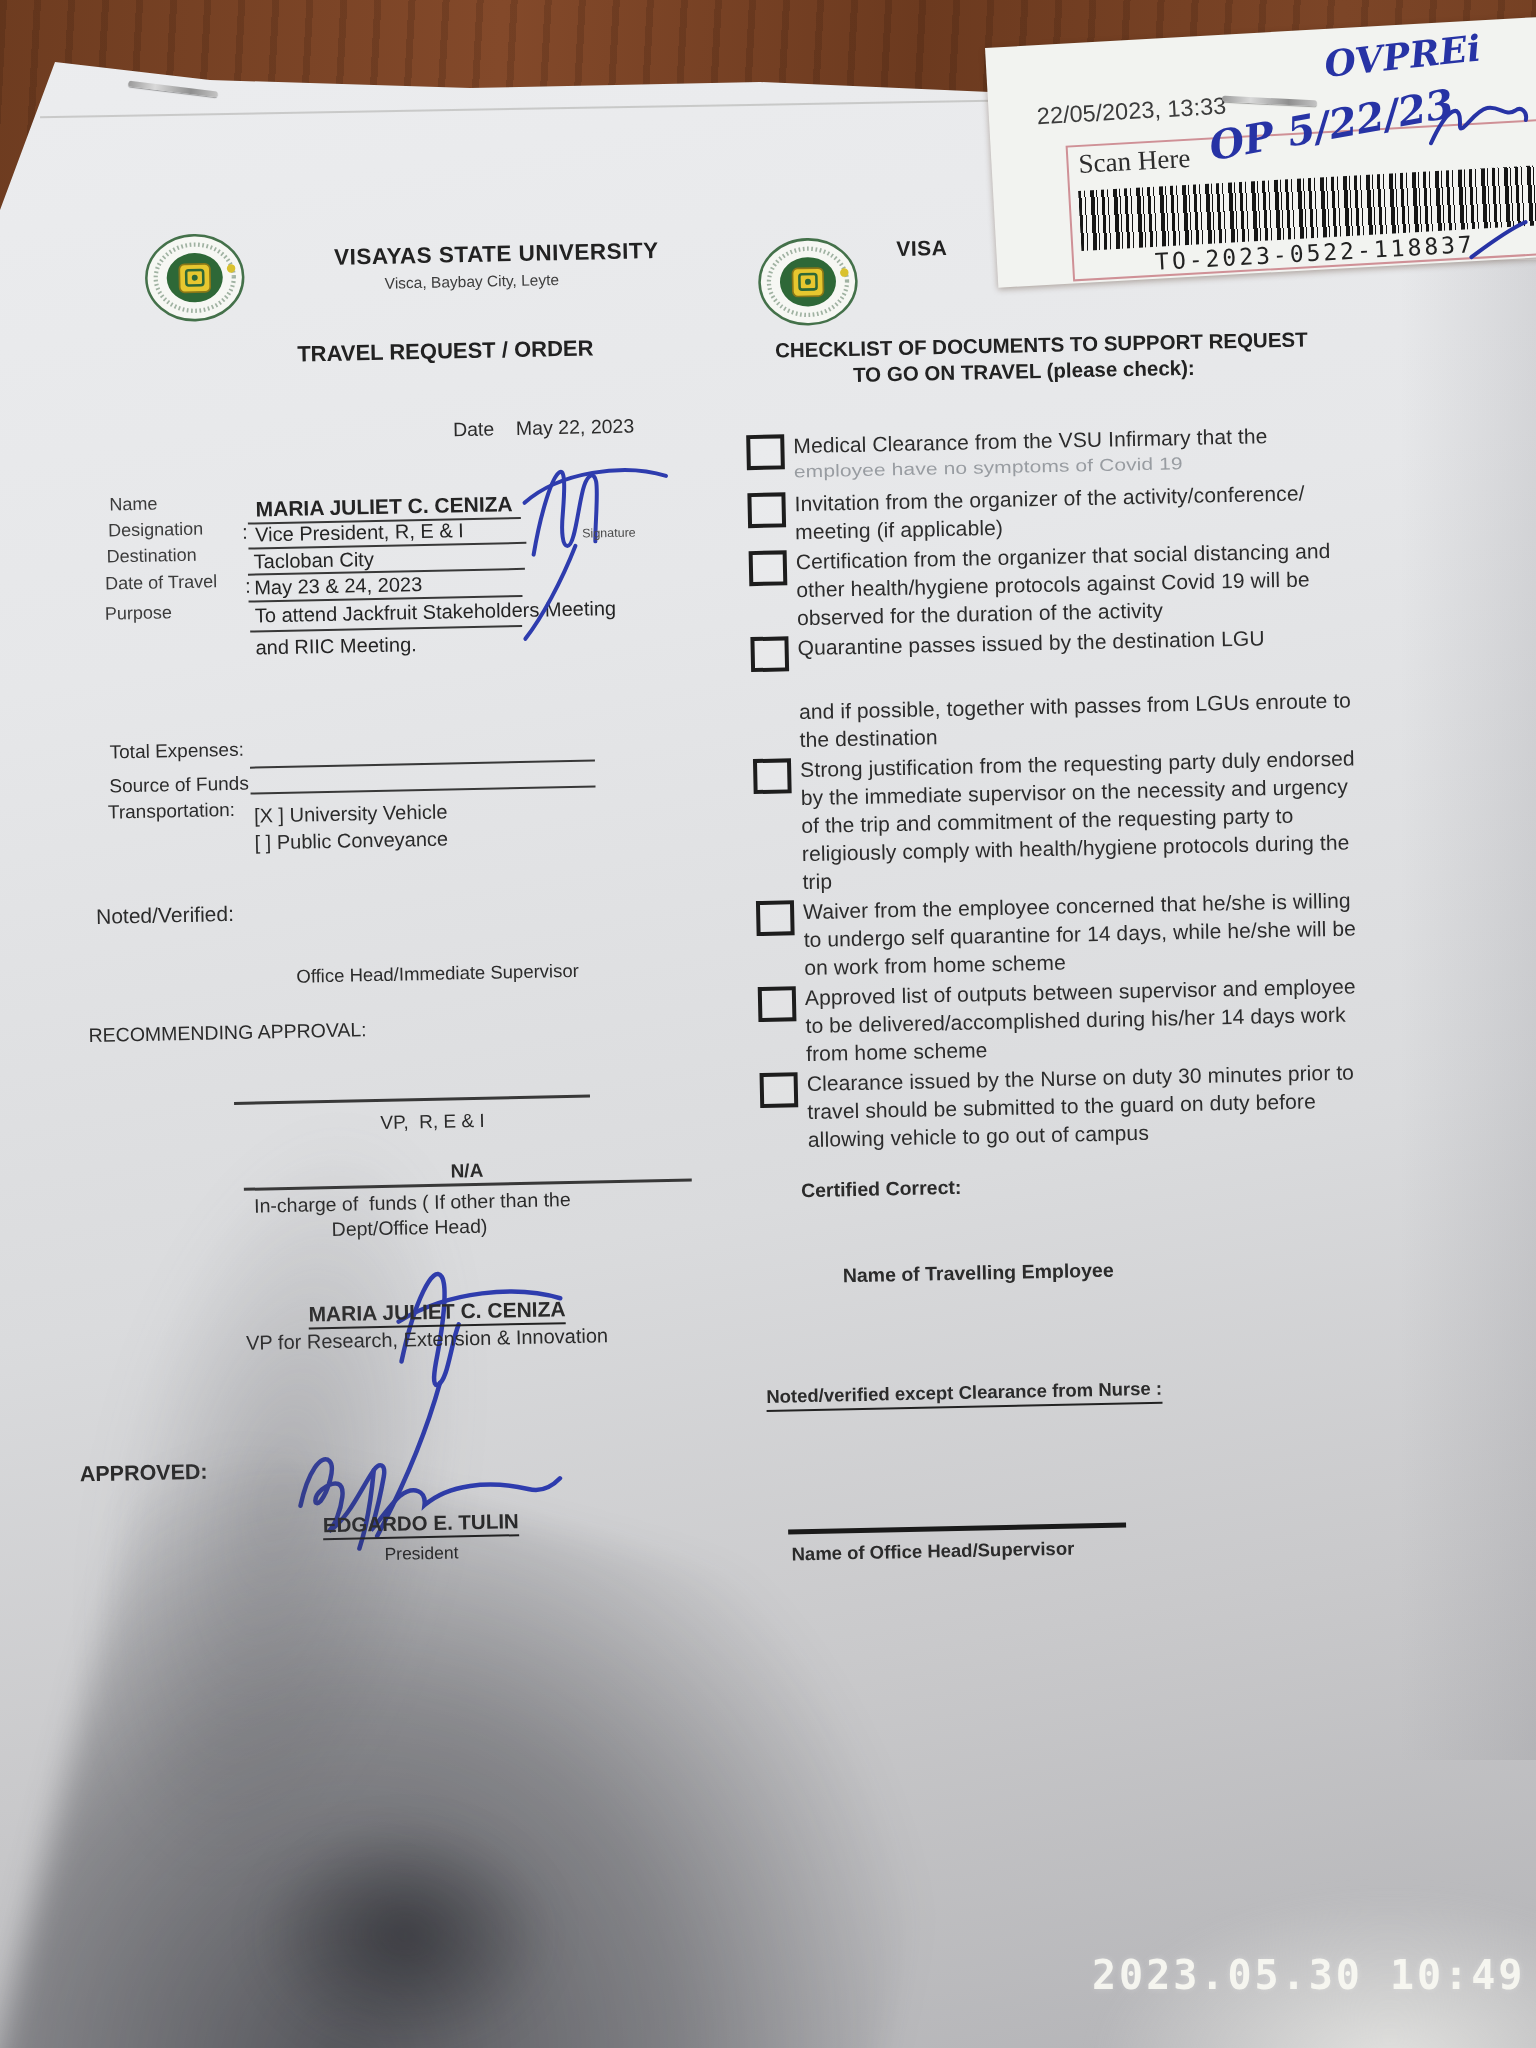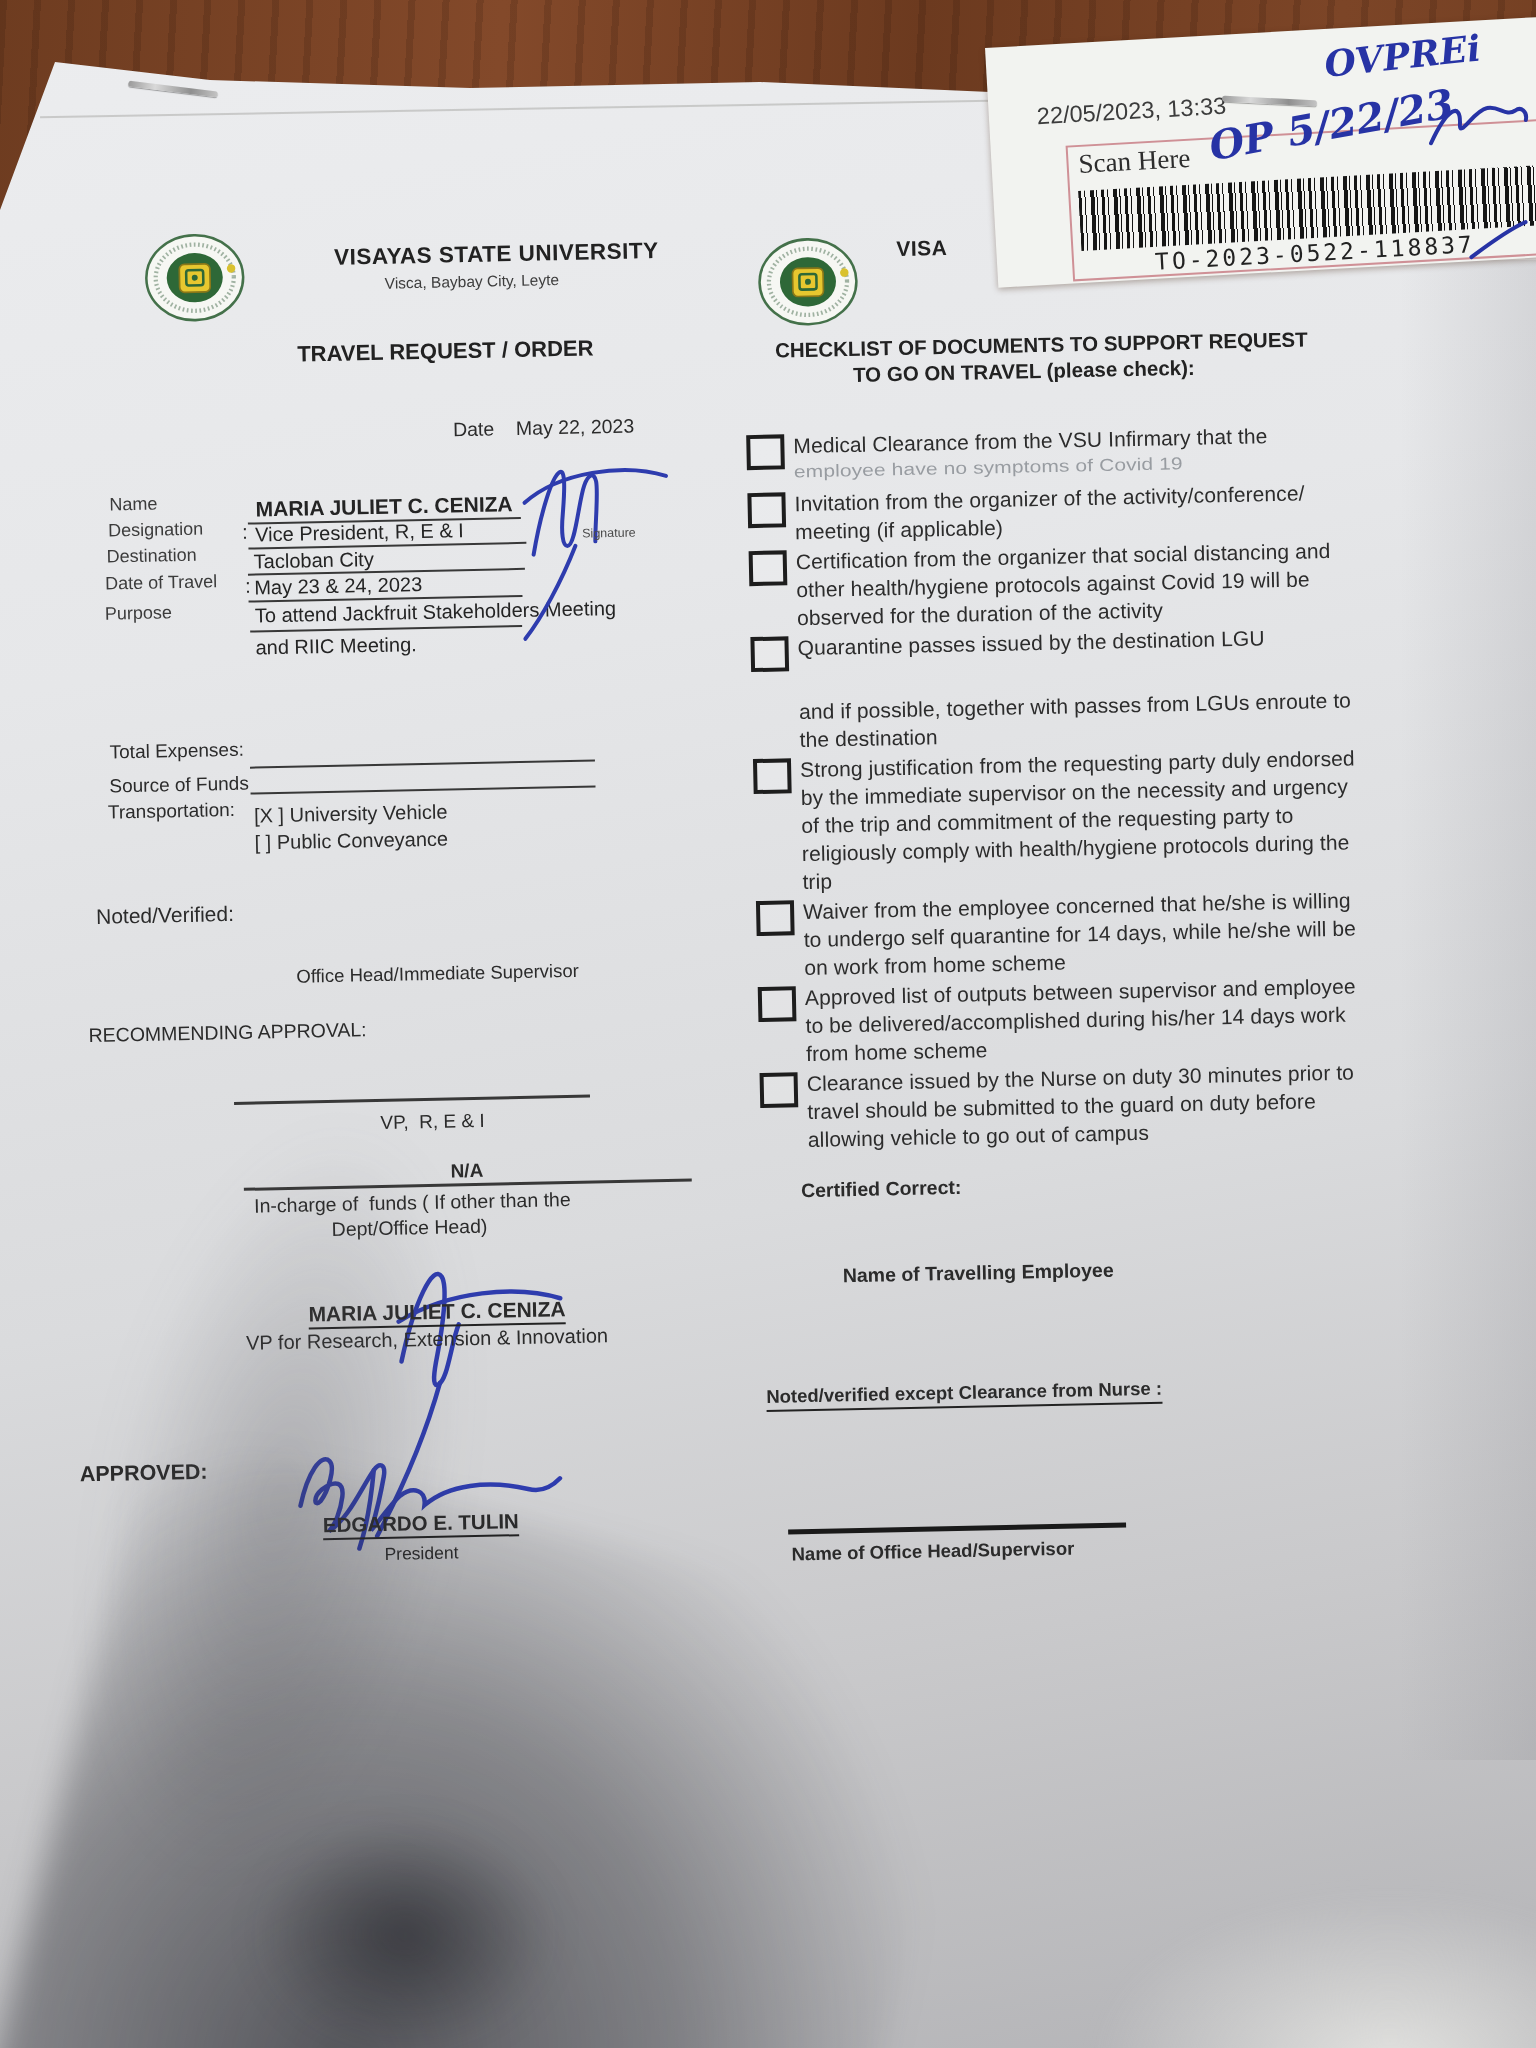--- a/index.html
+++ b/index.html
@@ -238,13 +238,14 @@
 
   <div class="staple" style="left:128px;top:86px;width:90px;transform:rotate(7deg);"></div>
   <div class="staple" style="left:1222px;top:98px;width:95px;transform:rotate(3deg);z-index:50;"></div>
 
   <div class="sh sh1"></div>
   <div class="sh sh2"></div>
   <div class="sh sh3"></div>
   <div class="sh sh4"></div>
   <div class="sh shade-right"></div>
 
+  <div class="cam-stamp">2023.05.30 10:49</div>
 </div>
 
 </body></html>

